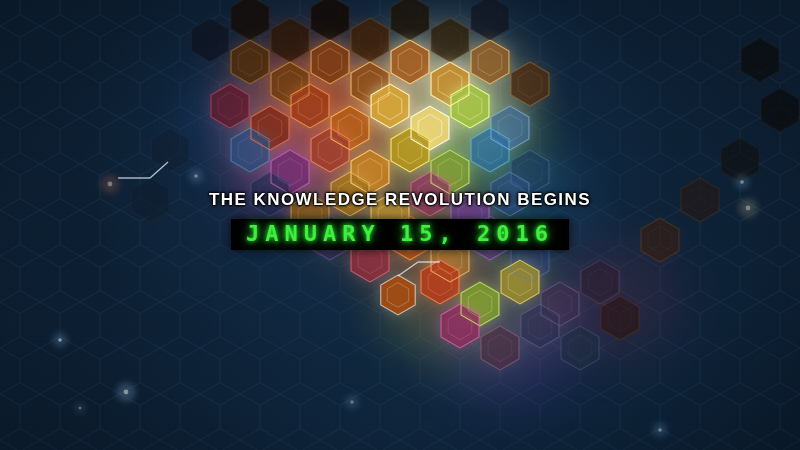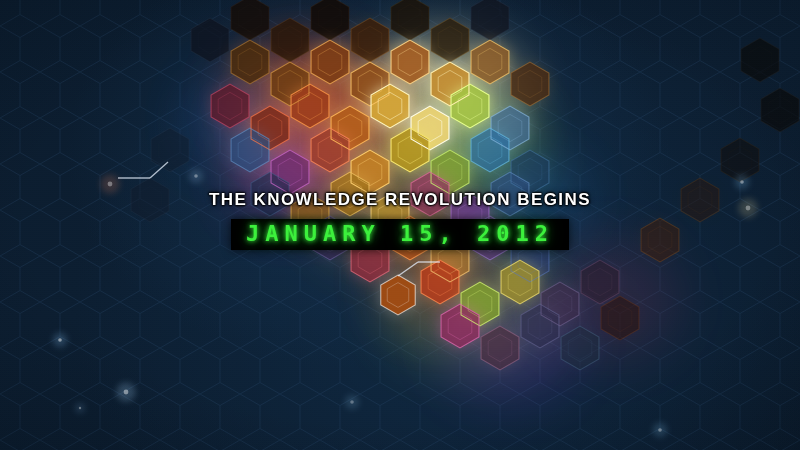--- a/index.html
+++ b/index.html
@@ -408,17 +408,17 @@
         <circle cx="352" cy="402" r="1.7999999999999998" fill="#ffffff" opacity="0.3"></circle>
       </g>
   </svg>
 
   <div id="vignette"></div>
   <div id="grain"></div>
 
   <div id="overlay">
     <div id="headline">THE KNOWLEDGE REVOLUTION BEGINS</div>
     <div id="date-bar">
-      <div id="date-text">JANUARY 15, 2012</div>
+      <div id="date-text">JANUARY 15, 2016</div>
     </div>
   </div>
 
 </div>
 
 </body></html>

